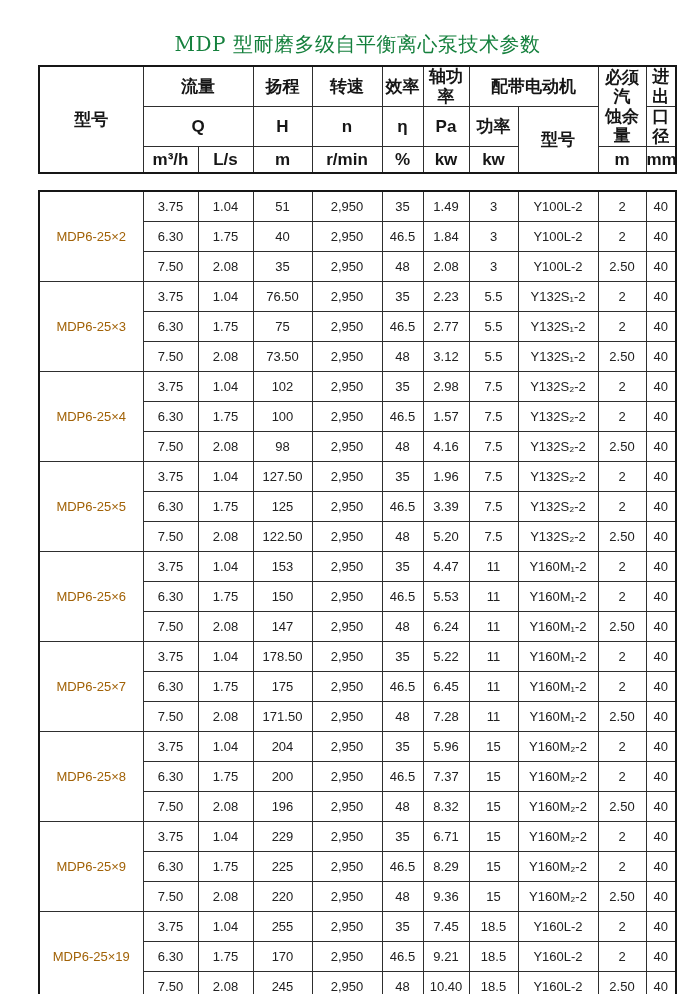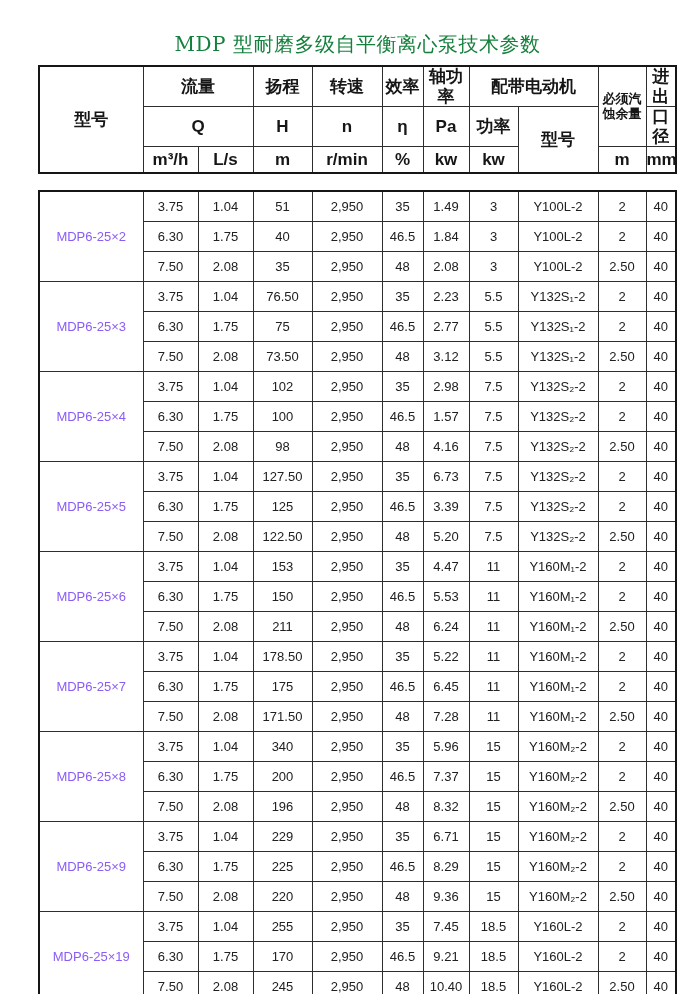--- a/index.html
+++ b/index.html
@@ -41,33 +41,33 @@
   }
   .header-table th {
     height: 25px;
     font-size: 17px;
     font-weight: bold;
     color: #161616;
     line-height: 1.15;
   }
   .header-table th.npsh-cell {
     white-space: pre-line;
-    font-size: 13px;
+    font-size: 17px;
   }
   .body-table {
     margin-top: 16px;
   }
   .body-table td {
     height: 29px;
     font-size: 13px;
     color: #202020;
   }
   .body-table td.model-cell {
     font-size: 13px;
-    color: #8b5cf6;
+    color: #a16207;
   }
 </style>
 </head>
 <body>
 
 <div>
 
   <h1 class="page-title">MDP 型耐磨多级自平衡离心泵技术参数</h1>
 
   <table class="spec header-table">
@@ -247,21 +247,21 @@
           <td>2.50</td>
           <td>40</td>
         </tr>
         <tr>
           <td rowspan="3" class="model-cell">MDP6-25×5</td>
           <td>3.75</td>
           <td>1.04</td>
           <td>127.50</td>
           <td>2,950</td>
           <td>35</td>
-          <td>6.73</td>
+          <td>1.96</td>
           <td>7.5</td>
           <td>Y132S₂-2</td>
           <td>2</td>
           <td>40</td>
         </tr>
         <tr>
           <td>6.30</td>
           <td>1.75</td>
           <td>125</td>
           <td>2,950</td>
@@ -305,21 +305,21 @@
           <td>46.5</td>
           <td>5.53</td>
           <td>11</td>
           <td>Y160M₁-2</td>
           <td>2</td>
           <td>40</td>
         </tr>
         <tr>
           <td>7.50</td>
           <td>2.08</td>
-          <td>211</td>
+          <td>147</td>
           <td>2,950</td>
           <td>48</td>
           <td>6.24</td>
           <td>11</td>
           <td>Y160M₁-2</td>
           <td>2.50</td>
           <td>40</td>
         </tr>
         <tr>
           <td rowspan="3" class="model-cell">MDP6-25×7</td>
@@ -355,21 +355,21 @@
           <td>7.28</td>
           <td>11</td>
           <td>Y160M₁-2</td>
           <td>2.50</td>
           <td>40</td>
         </tr>
         <tr>
           <td rowspan="3" class="model-cell">MDP6-25×8</td>
           <td>3.75</td>
           <td>1.04</td>
-          <td>340</td>
+          <td>204</td>
           <td>2,950</td>
           <td>35</td>
           <td>5.96</td>
           <td>15</td>
           <td>Y160M₂-2</td>
           <td>2</td>
           <td>40</td>
         </tr>
         <tr>
           <td>6.30</td>

